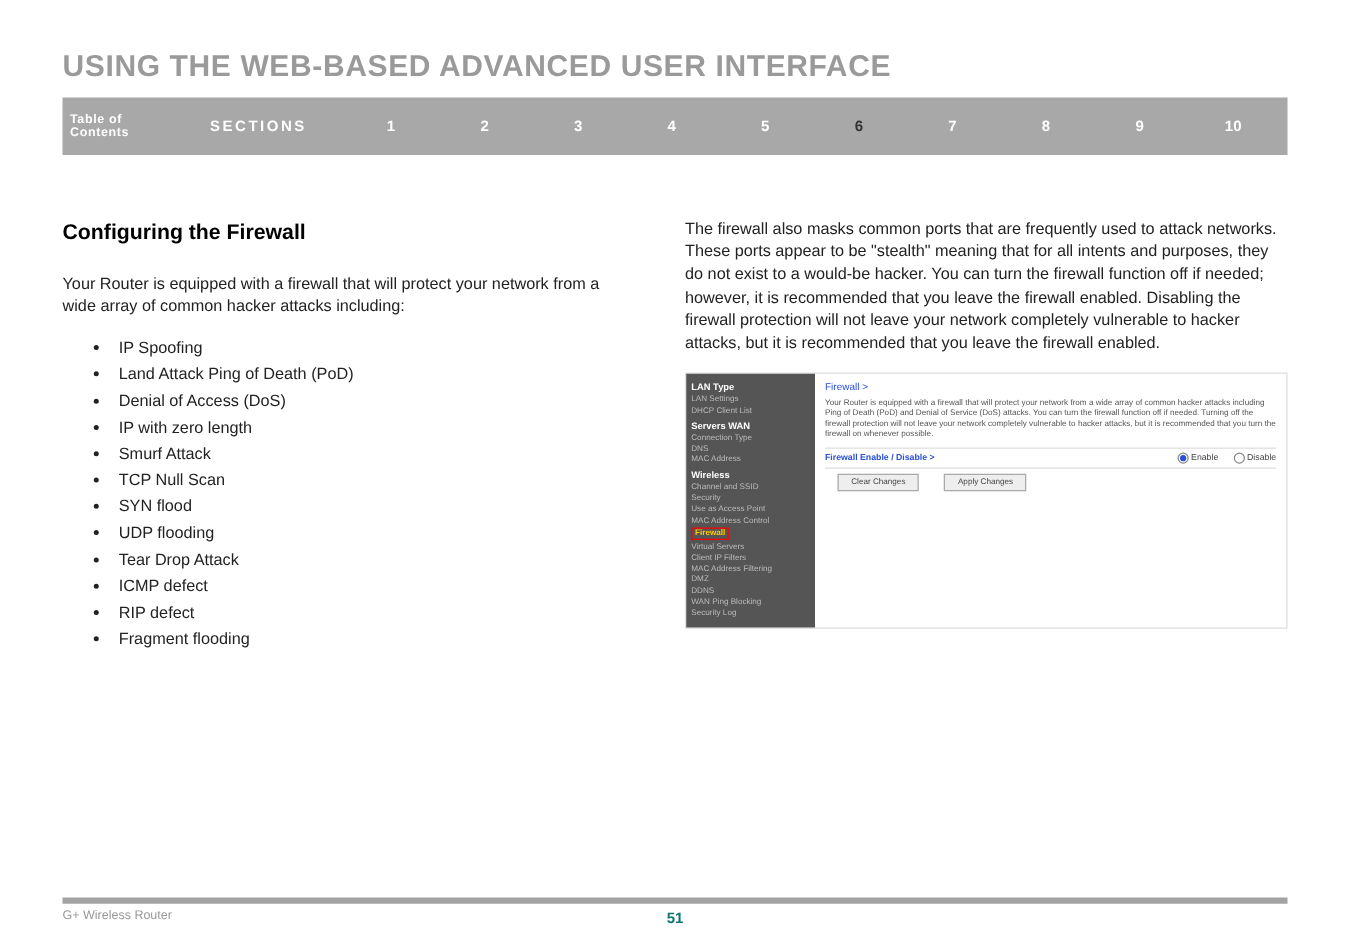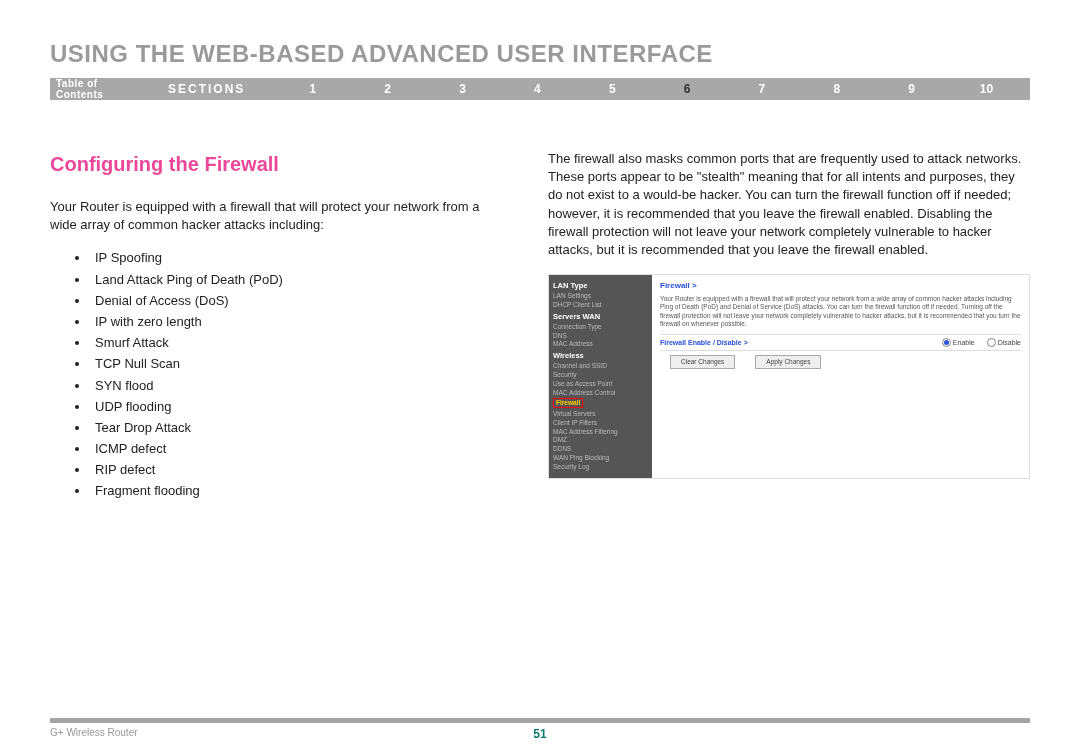--- a/index.html
+++ b/index.html
@@ -22,21 +22,21 @@
     letter-spacing: 0.5px;
     margin-bottom: 10px;
   }
   .sections-bar {
     background: #a8a8a8;
     height: 22px;
     display: flex;
     align-items: center;
     font-size: 11px;
     color: #fff;
-    padding: 0 6px;
+    padding: 12px 6px;
   }
   .sections-bar .toc {
     font-weight: bold;
     letter-spacing: 0.5px;
     margin-right: 20px;
     font-size: 10px;
   }
   .sections-bar .sections-label {
     font-weight: bold;
     letter-spacing: 2px;
@@ -56,23 +56,23 @@
     display: flex;
     gap: 40px;
     margin-top: 50px;
   }
   .col {
     flex: 1;
     font-size: 13px;
     line-height: 1.4;
   }
   .col h2 {
-    font-size: 20px;
+    font-size: 17px;
     margin: 0 0 20px 0;
-    color: #ec4899;
+    color: #000000;
   }
   .intro {
     margin-bottom: 15px;
   }
   ul.attacks {
     list-style: disc;
     padding-left: 40px;
     margin: 0;
   }
   ul.attacks li {
@@ -115,21 +115,21 @@
     padding: 0 2px;
     font-weight: bold;
   }
   .router-main {
     flex: 1;
     padding: 6px 8px;
     color: #444;
   }
   .router-main .fw-title {
     color: #2a50d8;
-    font-weight: bold;
+    font-weight: normal;
     font-size: 8px;
     margin-bottom: 4px;
   }
   .router-main .fw-desc {
     font-size: 6.5px;
     color: #555;
     line-height: 1.3;
     margin-bottom: 6px;
   }
   .router-main .fw-row {

